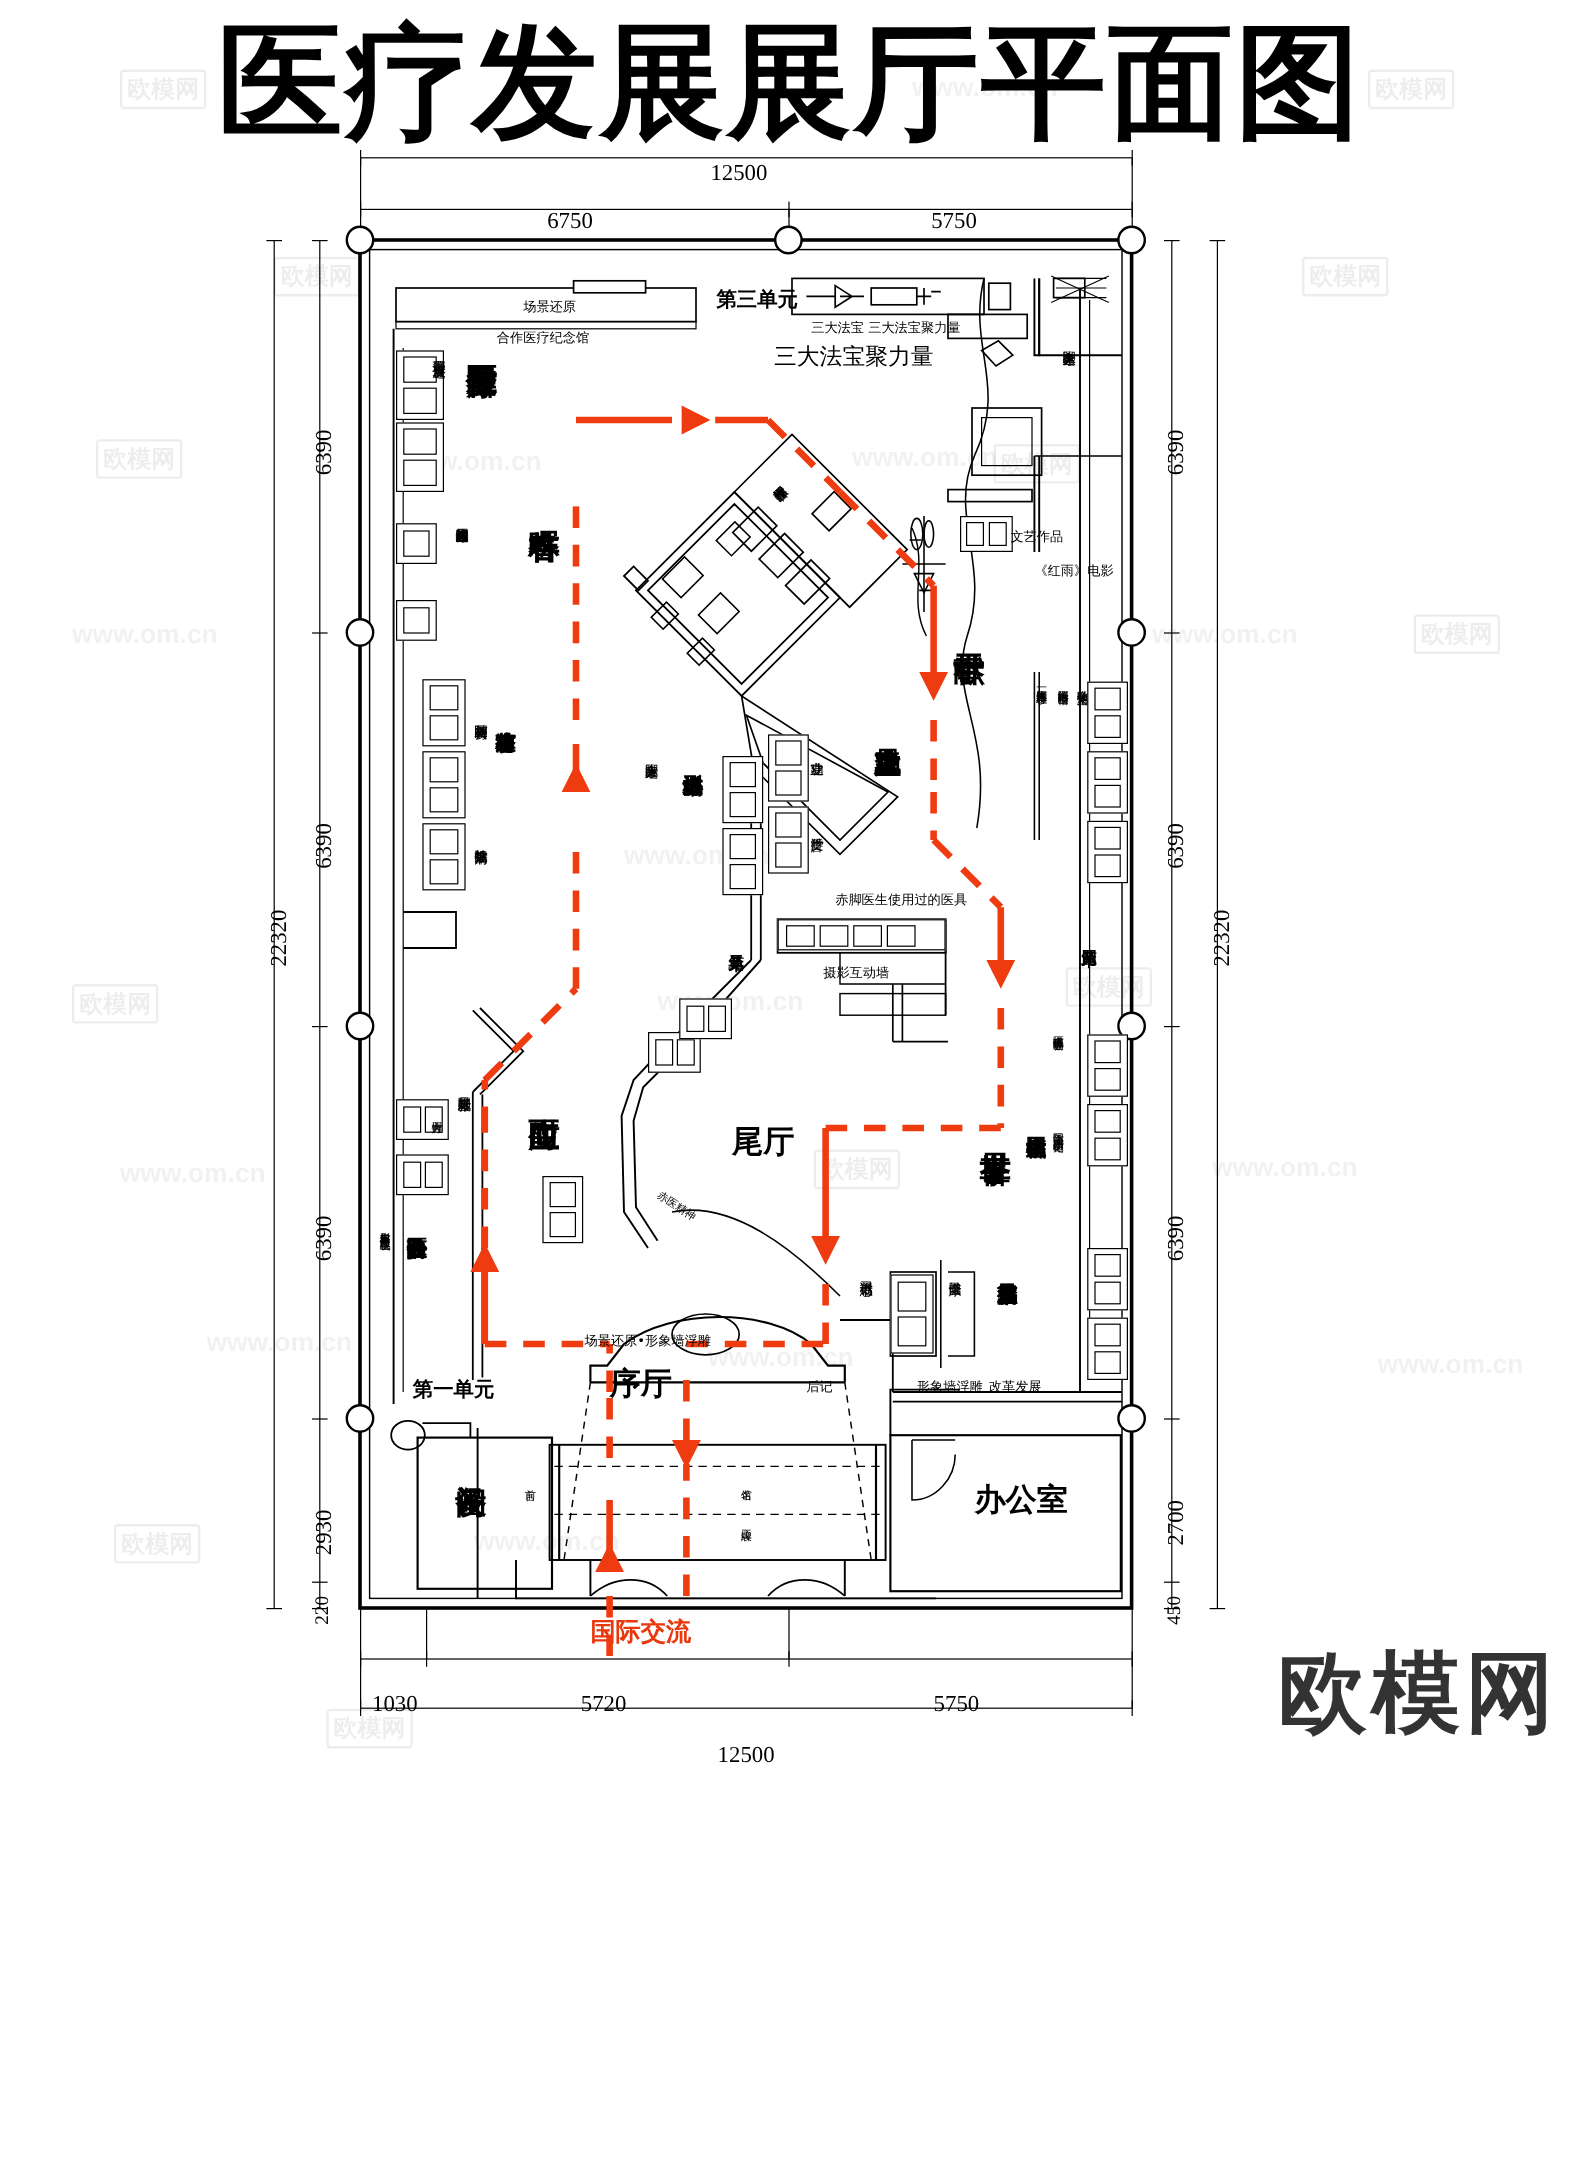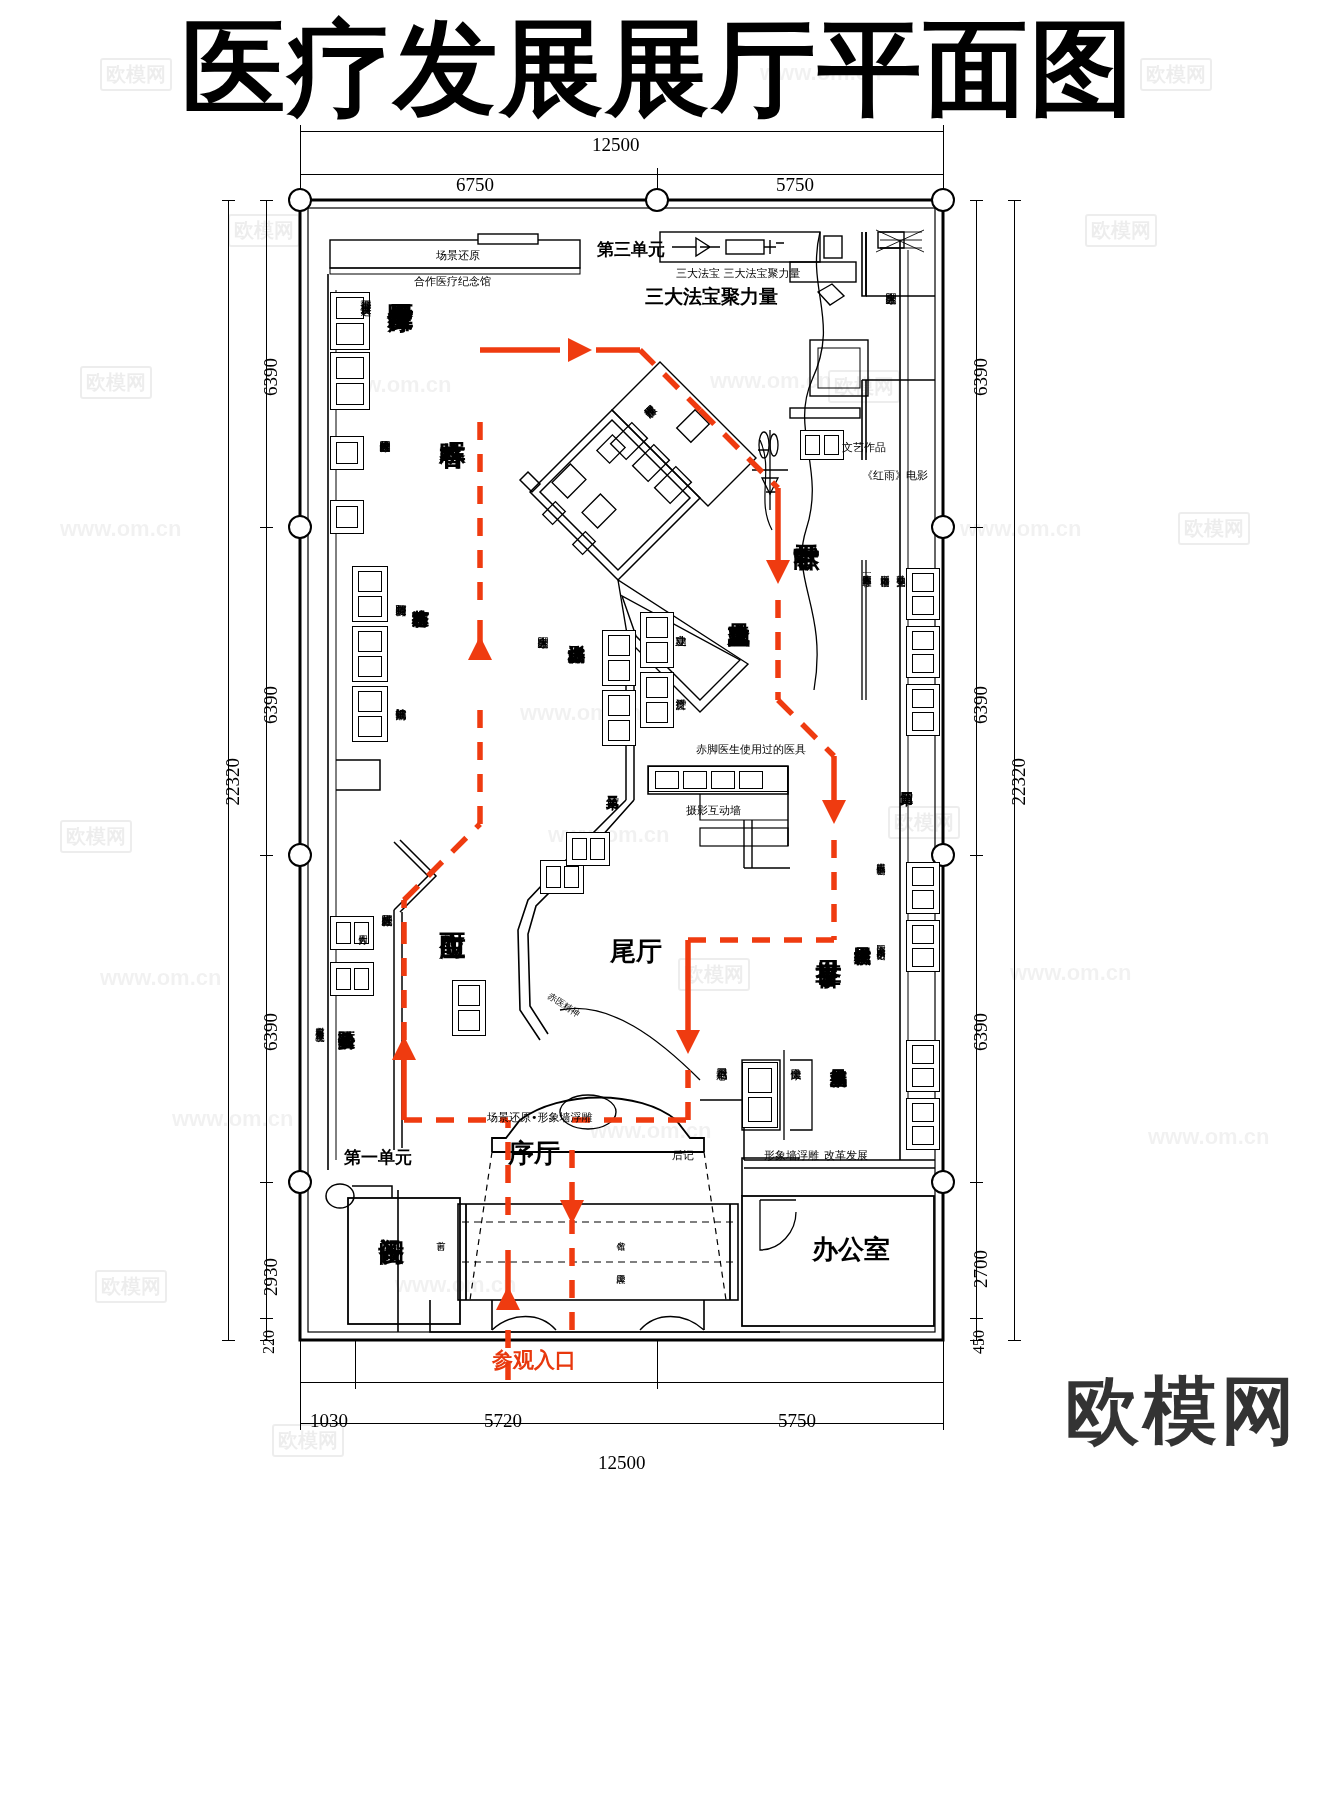--- a/index.html
+++ b/index.html
@@ -441,21 +441,21 @@
 </div>
 <div class="case" style="left:742px;top:1062px;width:36px;height:66px;">
   <div class="cell" style="left:5px;top:5px;width:24px;height:25px;"></div>
   <div class="cell" style="left:5px;top:34px;width:24px;height:25px;"></div>
 </div>
 
 <div class="lbl sm" style="left:436px;top:248px;">场景还原</div>
 <div class="lbl sm" style="left:414px;top:274px;">合作医疗纪念馆</div>
 <div class="lbl med" style="left:597px;top:238px;">第三单元</div>
 <div class="lbl sm" style="left:676px;top:266px;">三大法宝  三大法宝聚力量</div>
-<div class="lbl" style="left:645px;top:284px;font-size:19px;font-weight:bold;">三大法宝聚力量</div>
+<div class="lbl" style="left:645px;top:284px;font-size:19px;font-weight:normal;">三大法宝聚力量</div>
 
 <div class="lblv big" style="left:384px;top:284px;">合作医疗促发展</div>
 <div class="lblv sm" style="left:357px;top:292px;">平台管理  促进发展</div>
 <div class="lblv sm" style="left:376px;top:432px;">赤脚医生使用过的农具</div>
 <div class="lblv big" style="left:436px;top:422px;">杏林春晖</div>
 <div class="lblv sm" style="left:392px;top:596px;">随叫随到昼夜劳</div>
 <div class="lblv med" style="left:410px;top:596px;">杏林遍布济苍生</div>
 <div class="lblv sm" style="left:392px;top:700px;">银针草药把病除</div>
 <div class="lblv big" style="left:436px;top:912px;">应时而生</div>
 <div class="lblv sm" style="left:378px;top:906px;">赤脚医生就是好</div>
@@ -496,13 +496,13 @@
 <div class="lbl xs" style="left:614px;top:1234px;writing-mode:vertical-rl;">馆名</div>
 <div class="lbl xs" style="left:614px;top:1268px;writing-mode:vertical-rl;">竣工牌</div>
 <div class="lbl sm" style="left:672px;top:1148px;">后记</div>
 <div class="lblv sm" style="left:713px;top:1060px;">习总书记标语</div>
 <div class="lblv sm" style="left:787px;top:1060px;">全民健康</div>
 <div class="lbl sm" style="left:764px;top:1148px;">形象墙浮雕</div>
 <div class="lbl sm" style="left:824px;top:1148px;">改革发展</div>
 <div class="lblv big" style="left:375px;top:1218px;">设备间</div>
 <div class="lbl big" style="left:812px;top:1232px;">办公室</div>
 
-<div class="entrance" style="left:492px;top:1346px;">参观入口</div>
+<div class="entrance" style="left:492px;top:1346px;">国际交流</div>
 
 </body></html>

